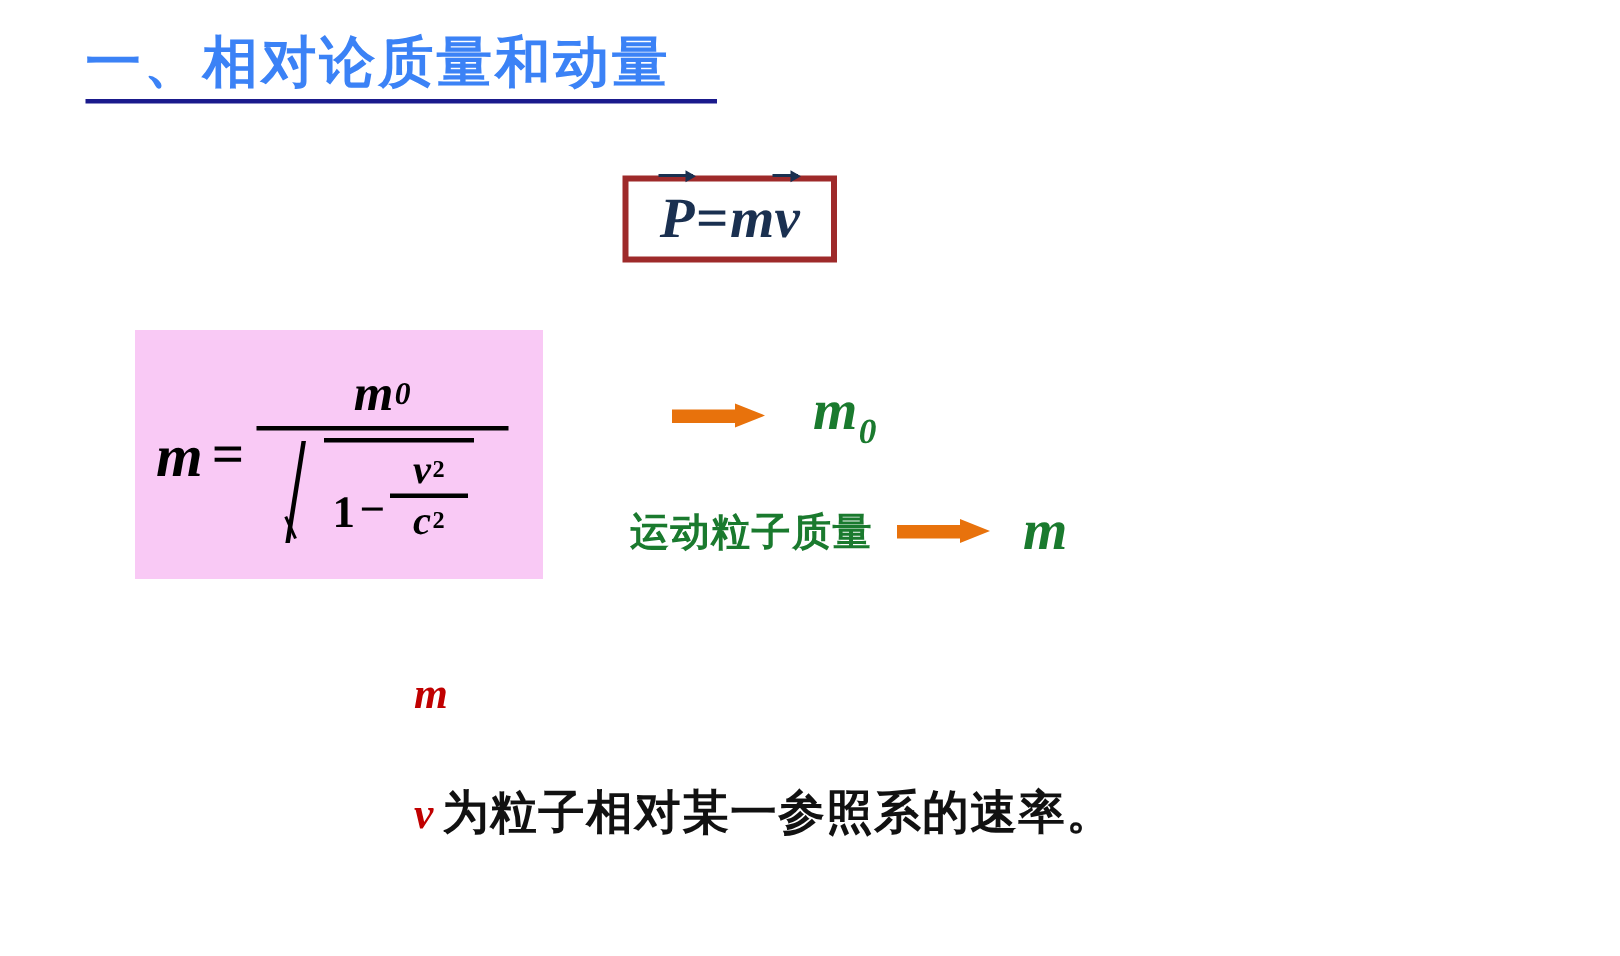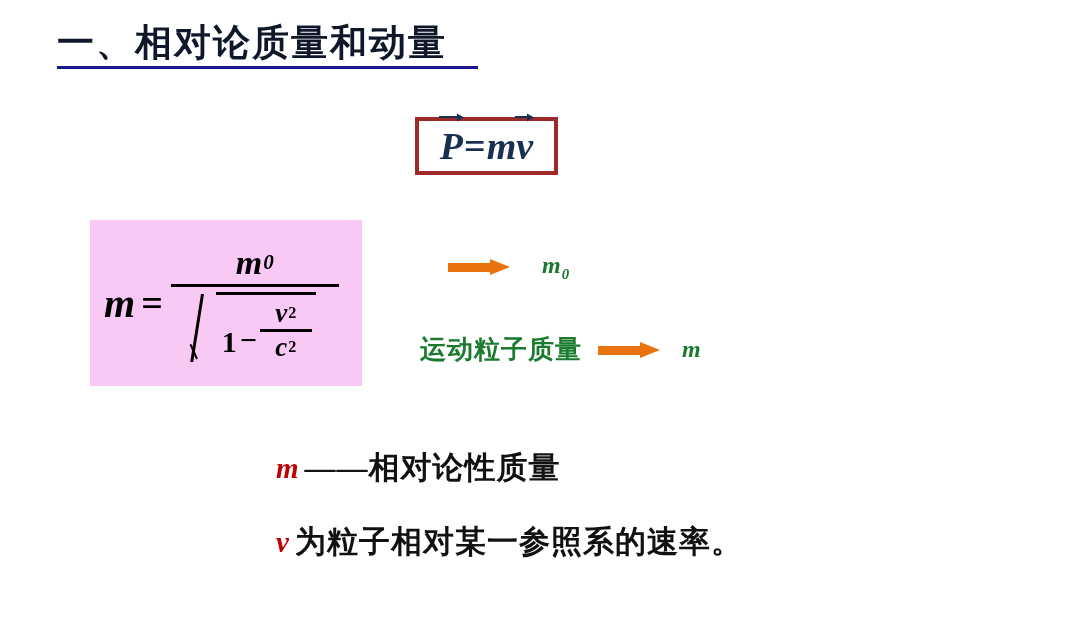--- a/index.html
+++ b/index.html
@@ -17,21 +17,21 @@
   }
 
   
   #slide-title {
     position: absolute;
     left: 57px;
     top: 24px;
     font-family: "Liberation Serif", "DejaVu Serif", serif;
     font-size: 37px;
     font-weight: 700;
-    color: #0f172a;
+    color: #3b82f6;
     letter-spacing: 2px;
     white-space: nowrap;
     line-height: 1.05;
   }
   #title-underline {
     position: absolute;
     left: 57px;
     top: 66px;
     width: 421px;
     height: 3px;
@@ -265,21 +265,21 @@
     position: absolute;
     left: 42px;
     top: 0;
     width: 0;
     height: 0;
     border-left: 20px solid #e8720c;
     border-top: 8px solid transparent;
     border-bottom: 8px solid transparent;
   }
   .annotation-symbol {
-    font-size: 24px;
+    font-size: 38px;
     font-weight: 700;
     font-style: italic;
     color: #1a7a2e;
     white-space: nowrap;
   }
   #annotation-rest .annotation-symbol { margin-left: 18px; }
   #annotation-moving .annotation-symbol { margin-left: 8px; }
 
   
   .explain-line {
@@ -373,19 +373,18 @@
     <span class="shaft"></span>
     <span class="head"></span>
   </span>
   <span class="annotation-symbol">
     <span>m</span>
   </span>
 </div>
 
 <div class="explain-line" id="explain-mass">
   <span class="explain-symbol">m</span>
-  <span class="explain-text">——相对论性质量</span>
 </div>
 
 <div class="explain-line" id="explain-velocity">
   <span class="explain-symbol">v</span>
   <span class="explain-text">为粒子相对某一参照系的速率。</span>
 </div>
 
 </body></html>

